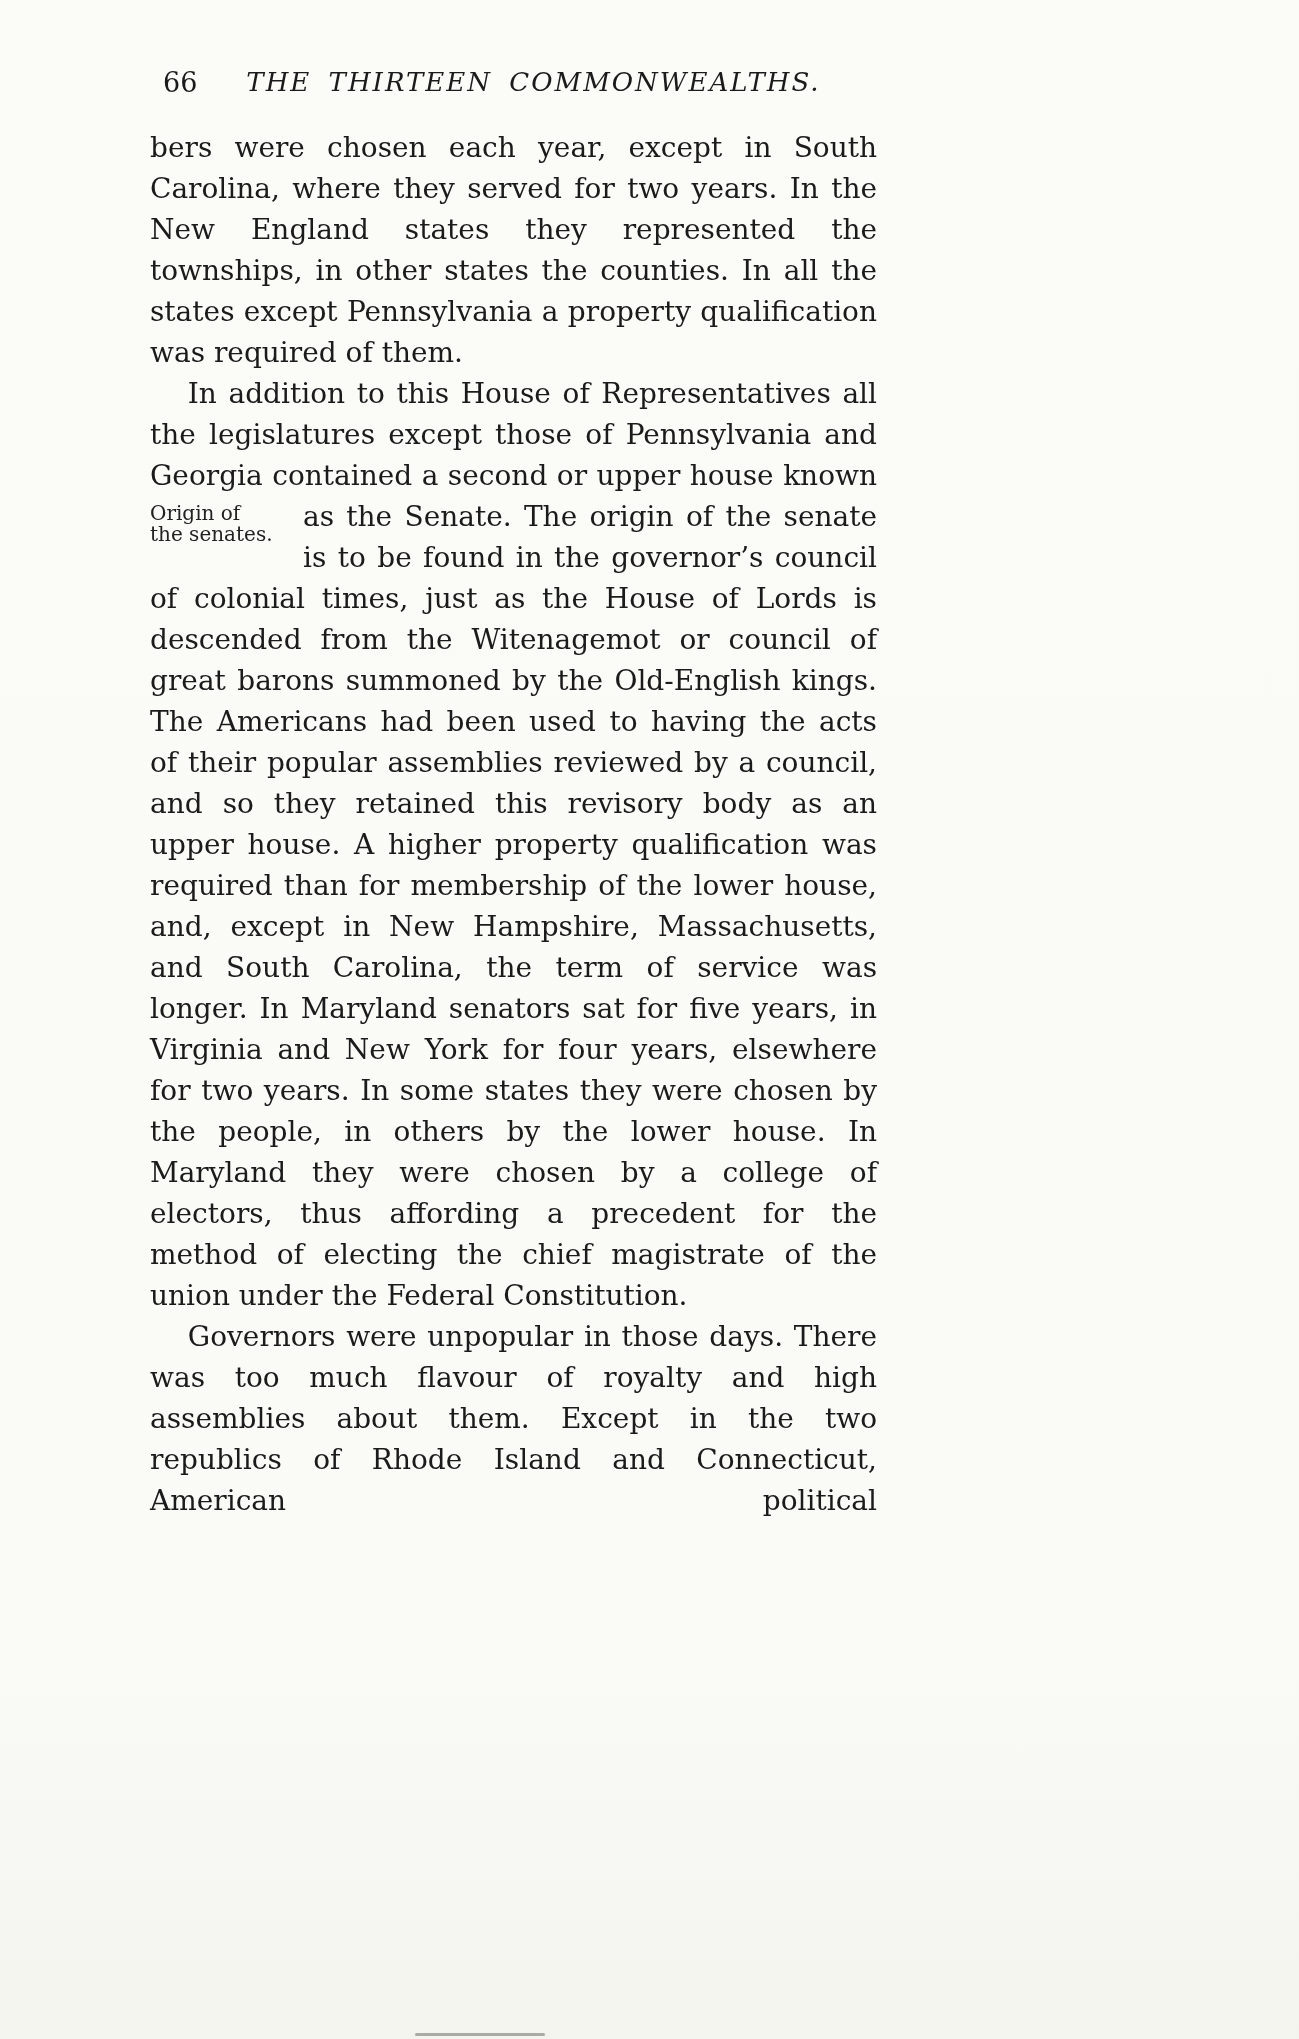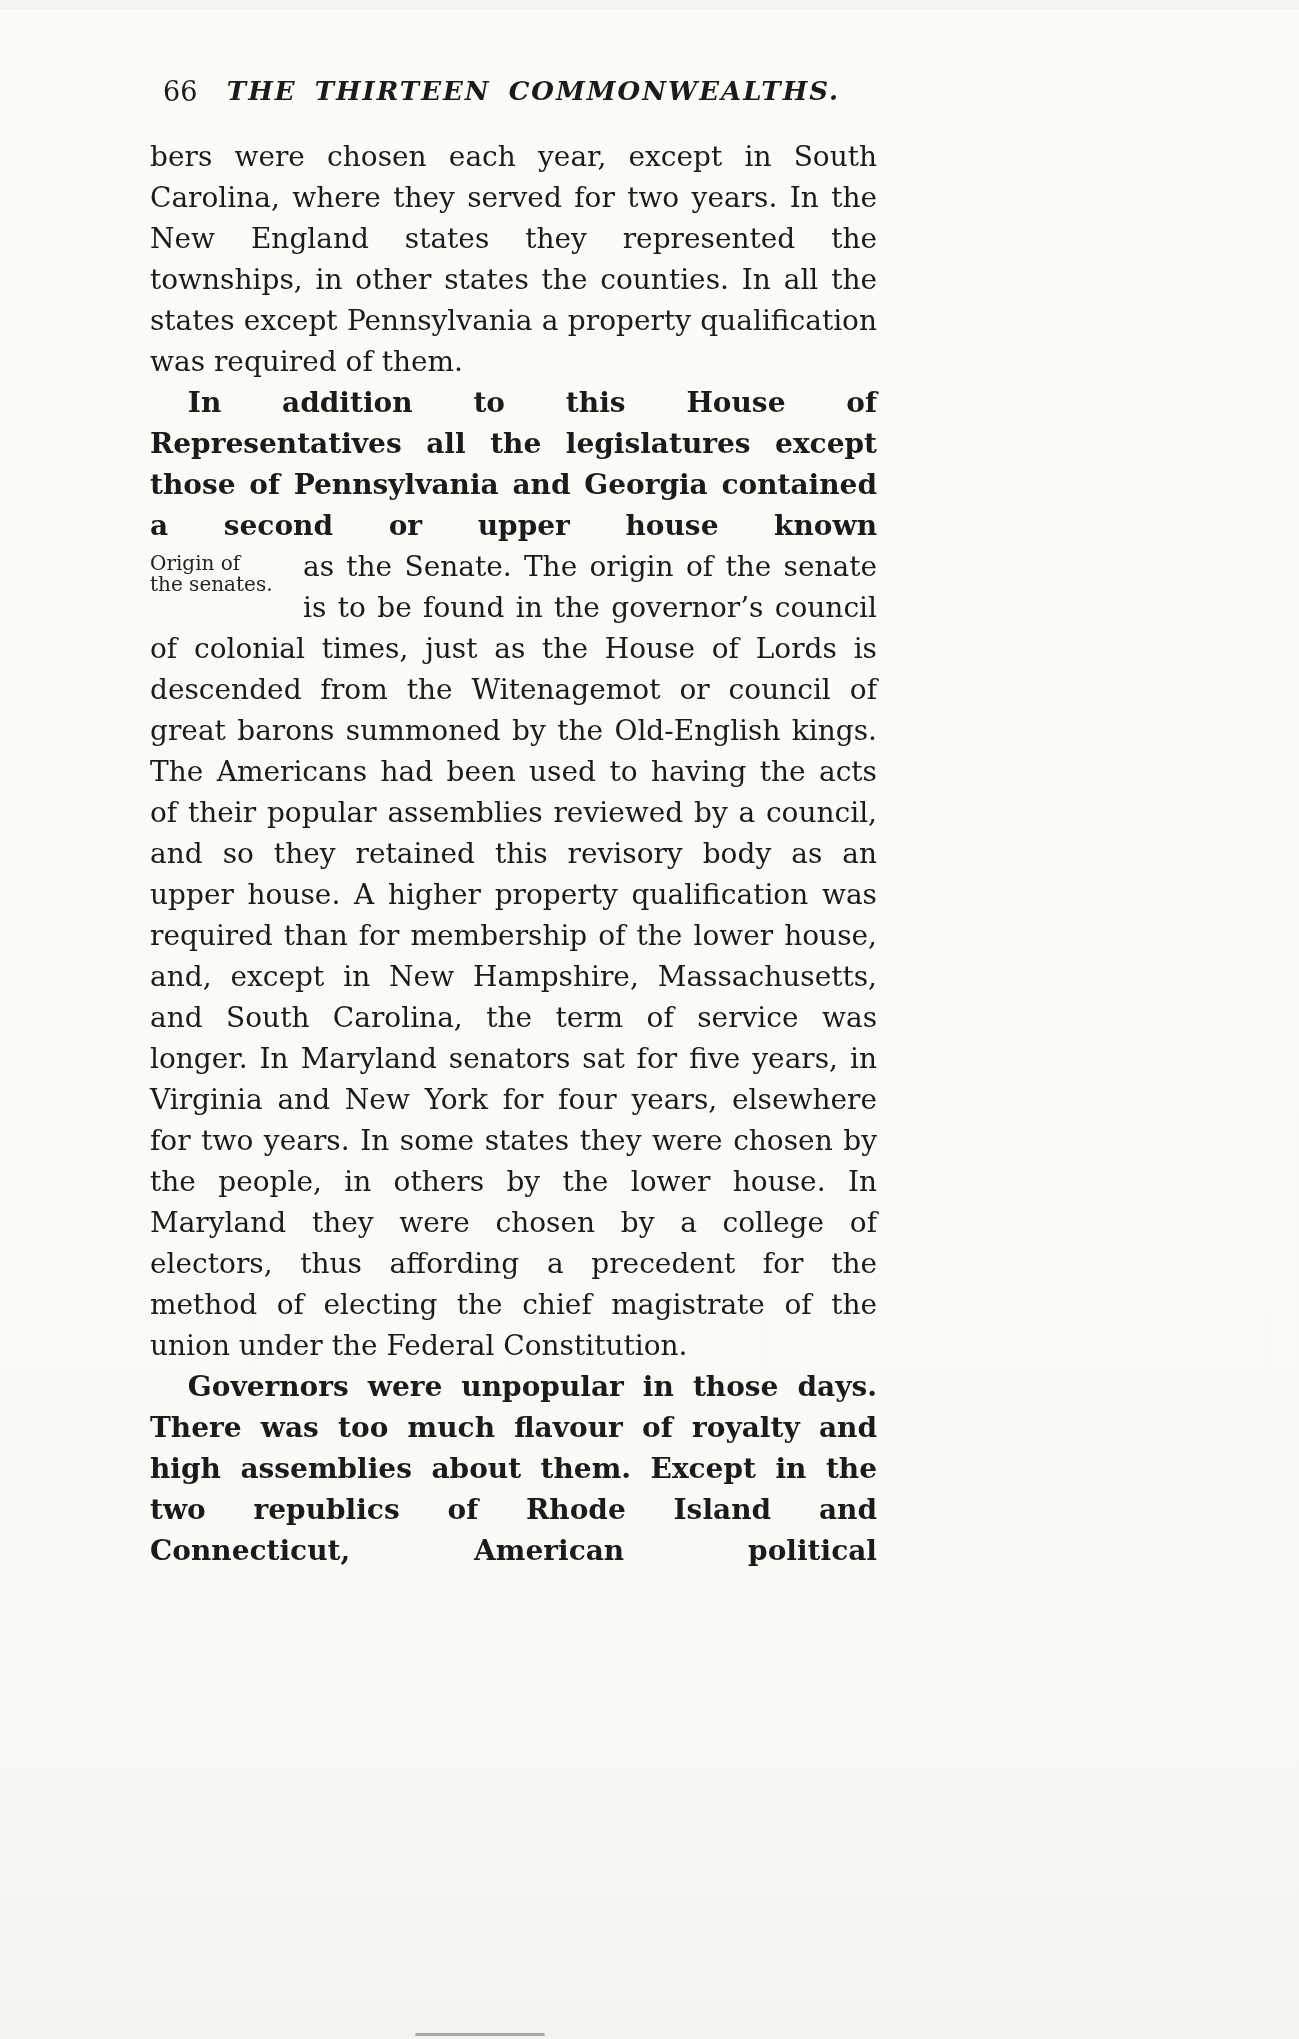--- a/index.html
+++ b/index.html
@@ -12,21 +12,20 @@
     position: relative;
     overflow: hidden;
     background: #f4f4f0;
     font-family: "DejaVu Serif", "Liberation Serif", serif;
     color: #1b1b1b;
   }
   .page {
     position: absolute;
     inset: 0;
     background: linear-gradient(180deg, #fbfbf8 0%, #fafaf7 80%, #f4f4ef 100%);
-    margin-top: 9px;
   }
   .header {
     position: absolute;
     left: 157px;
     top: 64px;
     width: 727px;
     height: 42px;
   }
   .page-number {
     position: absolute;
@@ -37,38 +36,36 @@
   .running-title {
     display: block;
     text-align: center;
     font-style: italic;
     font-size: 26px;
     letter-spacing: 2px;
     word-spacing: 7px;
     padding-left: 26px;
     padding-top: 3px;
     white-space: nowrap;
-    font-weight: bold;
   }
   .text-block {
     position: absolute;
     left: 150px;
     top: 127px;
     width: 727px;
     font-size: 28px;
     line-height: 41px;
     text-align: justify;
   }
   .para {
     margin: 0;
     padding: 0;
   }
   .indent {
     text-indent: 1.35em;
-    font-weight: bold;
   }
   .justify-last {
     text-align-last: justify;
   }
   .beside {
     position: relative;
     padding-left: 153px;
     text-align: justify;
     text-align-last: justify;
   }

